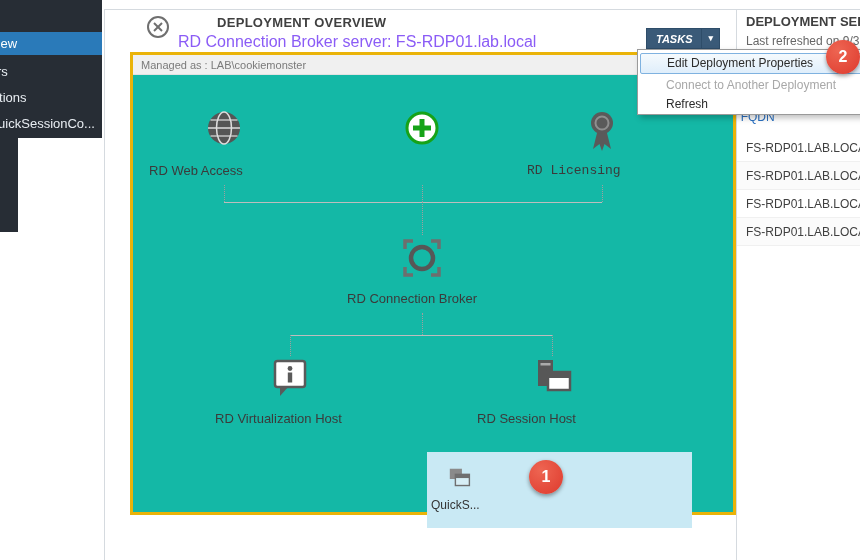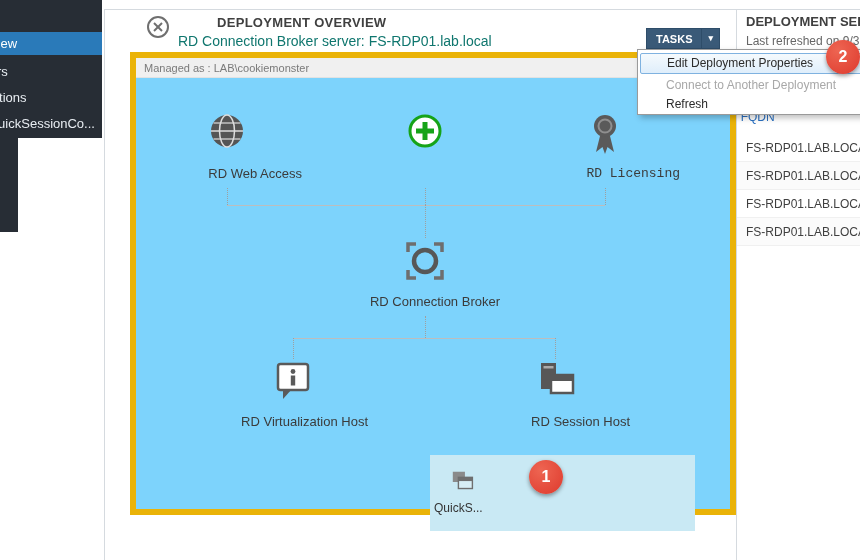--- a/index.html
+++ b/index.html
@@ -20,27 +20,27 @@
   #nav3{top:112px;} #nav3 .nav-label{margin-left:-12px;}
 
   
   .vsep-main{position:absolute;left:104px;top:9px;width:1px;height:551px;background:#d5dadf;}
   .hsep-top{position:absolute;left:104px;top:9px;width:756px;height:1px;background:#d5dadf;}
   .vsep-right{position:absolute;left:736px;top:9px;width:1px;height:551px;background:#d5dadf;}
 
   
   .hdr-icon{position:absolute;left:146px;top:15px;width:24px;height:24px;cursor:pointer;}
   .hdr-title{position:absolute;left:178px;top:15px;font-size:13px;font-weight:bold;color:#404040;letter-spacing:.3px;white-space:nowrap;margin-left:39px;}
-  .hdr-sub{position:absolute;left:178px;top:33px;font-size:14px;color:#0f766e;white-space:nowrap;}
+  .hdr-sub{position:absolute;left:178px;top:33px;font-size:16px;color:#8b5cf6;white-space:nowrap;}
 
   
   .tasks-btn{position:absolute;left:646px;top:28px;height:21px;background:#3a5a78;
              border:1px solid #2e4d69;color:#fff;font-size:11px;font-weight:bold;
              display:flex;align-items:center;cursor:pointer;z-index:4;}
-  .tasks-btn .lbl{padding:0 9px;}
+  .tasks-btn .lbl{padding:0 9px;font-style:italic;}
   .tasks-btn .tsep{width:1px;align-self:stretch;background:#2e4d69;}
   .tasks-btn .arr{padding:0 6px;font-size:9px;line-height:1;}
 
   
   .menu{position:absolute;left:637px;top:49px;width:230px;height:66px;background:#fff;
         border:1px solid #9a9a9a;box-shadow:3px 3px 6px rgba(0,0,0,.25);z-index:5;}
   .menu-item{position:absolute;left:2px;right:2px;height:21px;line-height:21px;
              font-size:12px;color:#2b2b2b;padding-left:26px;white-space:nowrap;cursor:pointer;}
   .menu-item.hover{border:1px solid #7fb2e0;border-radius:2px;line-height:19px;
                    background:linear-gradient(#f5fafd,#dfeefb);}
@@ -51,24 +51,24 @@
   .dsrv-title{position:absolute;left:746px;top:14px;font-size:13px;font-weight:bold;color:#404040;white-space:nowrap;}
   .dsrv-sub{position:absolute;left:746px;top:34px;font-size:12px;color:#666;white-space:nowrap;}
   .dsrv-col{position:absolute;left:702px;top:110px;font-size:12px;color:#2a70c2;cursor:pointer;white-space:nowrap;}
   .dsrv-rows{position:absolute;left:737px;top:134px;width:123px;}
   .dsrv-row{height:28px;line-height:28px;padding-left:9px;font-size:12px;color:#3f3f3f;
             border-bottom:1px solid #f0f0f0;white-space:nowrap;cursor:pointer;}
   .dsrv-row:nth-child(even){background:#fbfbfb;}
 
   
   .panel{position:absolute;left:130px;top:52px;width:606px;height:463px;
-         border:6px solid #eab308;background:#7dd3fc;}
+         border:3px solid #eab308;background:#14b8a6;}
   .managed{height:20px;line-height:20px;background:#f0f0f0;border-bottom:1px solid #e2e2e2;
            font-size:11px;color:#7a7a7a;padding-left:8px;white-space:nowrap;}
-  .node{position:absolute;width:150px;text-align:right;cursor:pointer;}
+  .node{position:absolute;width:150px;text-align:left;cursor:pointer;}
   .node svg{display:block;margin:0 auto;}
   .node .nlabel{margin-top:10px;font-size:13px;color:#3b3b3b;white-space:nowrap;}
   #n-web{left:16px;top:52px;}  #n-gw{left:214px;top:52px;}  #n-lic{left:394px;top:52px;font-family:Liberation Mono, monospace;}
   #n-broker{left:214px;top:180px;} #n-virt{left:82px;top:300px;} #n-sess{left:344px;top:300px;}
 
   .dotv{position:absolute;width:0;border-left:1px dotted #9f9f9f;}
   .solh{position:absolute;height:0;border-top:1px solid #bdbdbd;}
   #c1{left:91px;top:130px;height:17px;}  #c2{left:289px;top:130px;height:17px;}
   #c3{left:469px;top:130px;height:17px;} #h1{left:91px;top:147px;width:378px;}
   #c4{left:289px;top:147px;height:33px;} #c5{left:289px;top:258px;height:22px;}

